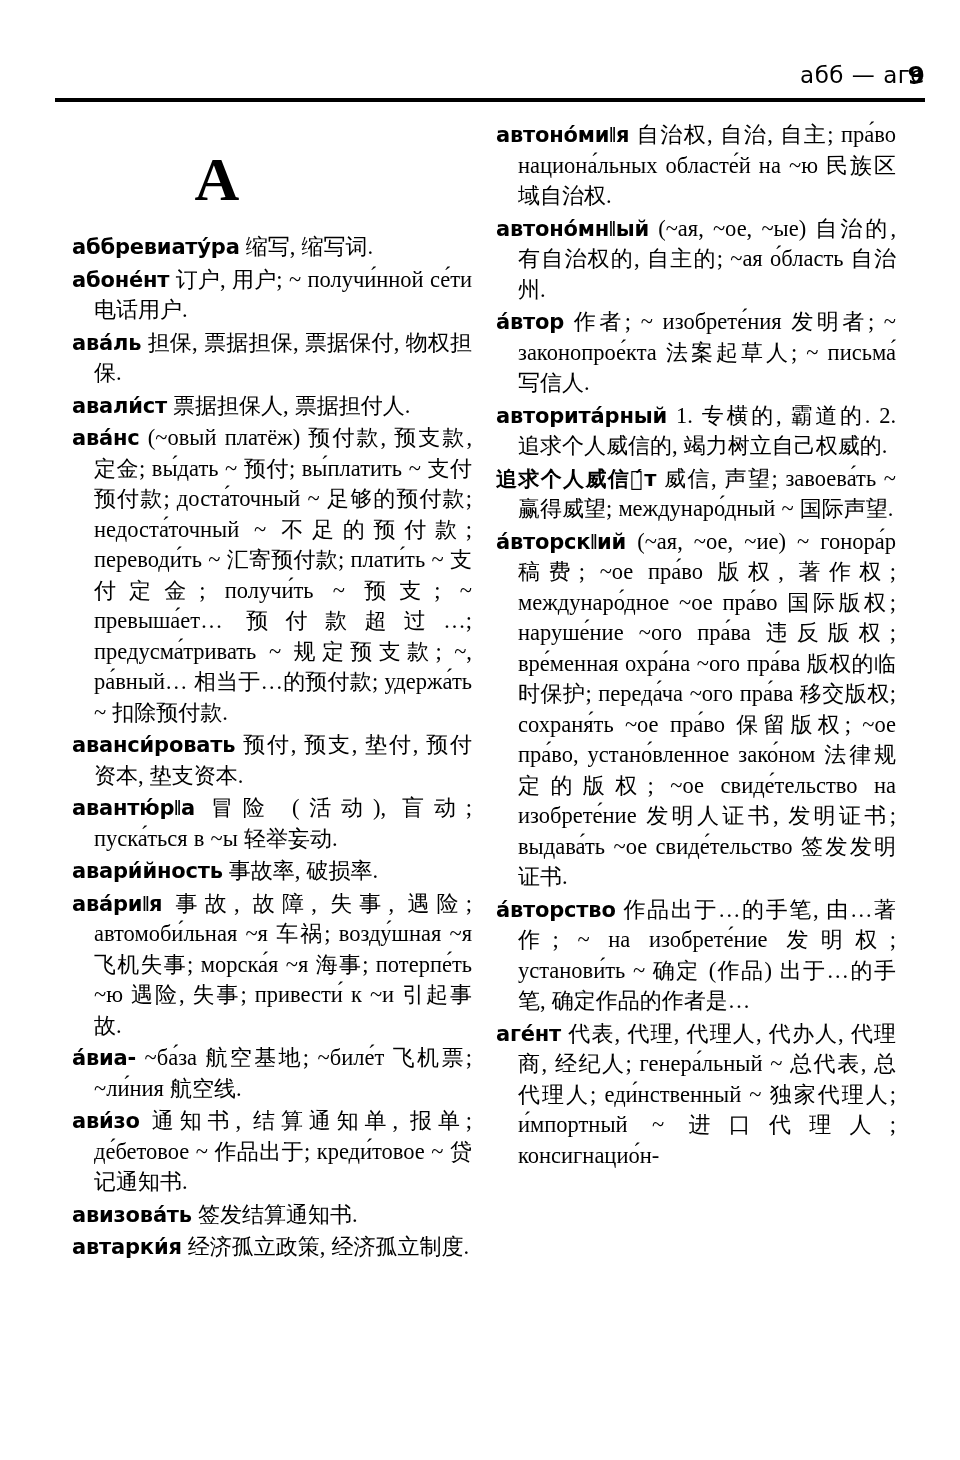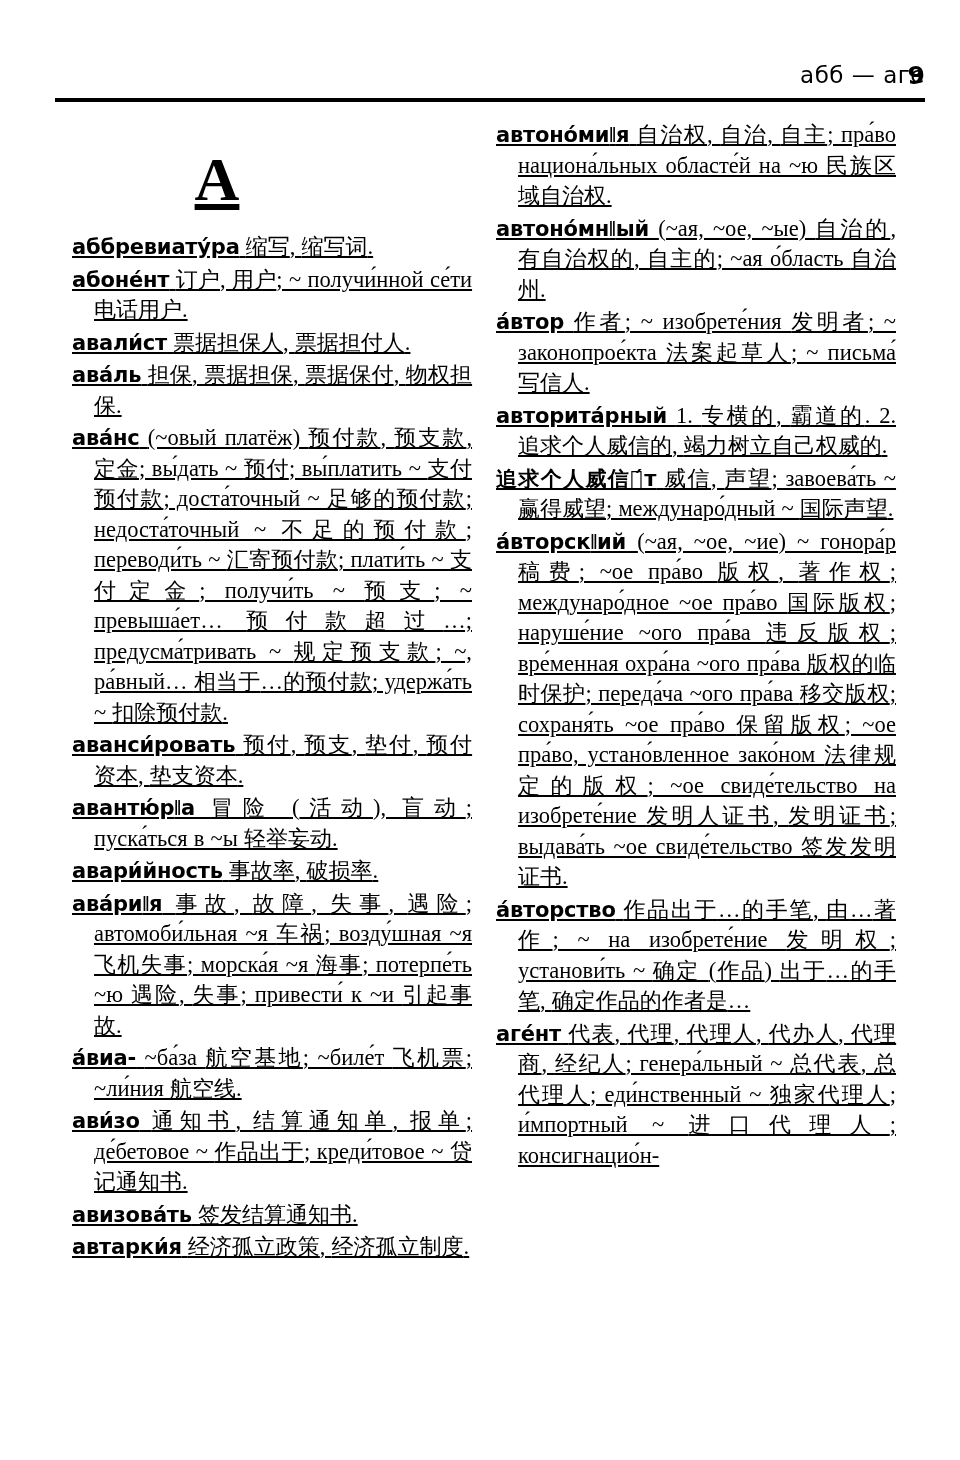--- a/index.html
+++ b/index.html
@@ -63,21 +63,20 @@
   .columns {
     position: absolute;
     left: 0;
     top: 120px;
     width: 960px;
   }
   .col {
     position: absolute;
     top: 0;
     width: 400px;
-    text-decoration: underline;
   }
   .col-left  { left: 72px; }
   .col-right { left: 496px; }
 
   .letter-heading {
     font-family: "Liberation Serif", "DejaVu Serif", serif;
     font-weight: bold;
     font-size: 62px;
     text-align: center;
     line-height: 1;
@@ -129,22 +128,22 @@
   </div>
   <div class="rule"></div>
 
   <div class="columns">
 
     <div class="col col-left">
       <div class="letter-heading">А</div>
       <div id="left-entries">
           <p class="entry"><span class="hw">аббревиату́ра</span> <span><span class="cn">缩写</span><span class="ru">, </span><span class="cn">缩写词</span><span class="ru">.</span></span></p>
           <p class="entry"><span class="hw">абоне́нт</span> <span><span class="cn">订户</span><span class="ru">, </span><span class="cn">用户</span><span class="ru">; ~ получи́н­ной се́ти </span><span class="cn">电话用户</span><span class="ru">.</span></span></p>
+          <p class="entry"><span class="hw">ава́ль</span> <span><span class="cn">担保</span><span class="ru">, </span><span class="cn">票据担保</span><span class="ru">, </span><span class="cn">票据保付</span><span class="ru">, </span><span class="cn">物权担保</span><span class="ru">.</span></span></p>
           <p class="entry"><span class="hw">авали́ст</span> <span><span class="cn">票据担保人</span><span class="ru">, </span><span class="cn">票据担付人</span><span class="ru">.</span></span></p>
-          <p class="entry"><span class="hw">ава́ль</span> <span><span class="cn">担保</span><span class="ru">, </span><span class="cn">票据担保</span><span class="ru">, </span><span class="cn">票据保付</span><span class="ru">, </span><span class="cn">物权担保</span><span class="ru">.</span></span></p>
           <p class="entry"><span class="hw">ава́нс</span> <span><span class="ru">(~овый платёж) </span><span class="cn">预付款</span><span class="ru">, </span><span class="cn">预支款</span><span class="ru">, </span><span class="cn">定金</span><span class="ru">; вы́дать ~ </span><span class="cn">预付</span><span class="ru">; вы́платить ~ </span><span class="cn">支付预付款</span><span class="ru">; доста́точный ~ </span><span class="cn">足够的预付款</span><span class="ru">; недоста́точный ~ </span><span class="cn">不足的预付款</span><span class="ru">; переводи́ть ~ </span><span class="cn">汇寄预付款</span><span class="ru">; плати́ть ~ </span><span class="cn">支付定金</span><span class="ru">; получи́ть ~ </span><span class="cn">预支</span><span class="ru">; ~ превыша́ет… </span><span class="cn">预付款超过</span><span class="ru">…; предусма́тривать ~ </span><span class="cn">规定预支款</span><span class="ru">; ~, ра́вный… </span><span class="cn">相当于</span><span class="ru">…</span><span class="cn">的预付款</span><span class="ru">; удержа́ть ~ </span><span class="cn">扣除预付款</span><span class="ru">.</span></span></p>
           <p class="entry"><span class="hw">аванси́ровать</span> <span><span class="cn">预付</span><span class="ru">, </span><span class="cn">预支</span><span class="ru">, </span><span class="cn">垫付</span><span class="ru">, </span><span class="cn">预付资本</span><span class="ru">, </span><span class="cn">垫支资本</span><span class="ru">.</span></span></p>
           <p class="entry"><span class="hw">авантю́р<span class="bar">‖</span>а</span> <span><span class="cn">冒险 </span><span class="ru">(</span><span class="cn">活动</span><span class="ru">), </span><span class="cn">盲动</span><span class="ru">; пуска́ться в ~ы </span><span class="cn">轻举妄动</span><span class="ru">.</span></span></p>
           <p class="entry"><span class="hw">авари́йность</span> <span><span class="cn">事故率</span><span class="ru">, </span><span class="cn">破损率</span><span class="ru">.</span></span></p>
           <p class="entry"><span class="hw">ава́ри<span class="bar">‖</span>я</span> <span><span class="cn">事故</span><span class="ru">, </span><span class="cn">故障</span><span class="ru">, </span><span class="cn">失事</span><span class="ru">, </span><span class="cn">遇险</span><span class="ru">; автомоби́льная ~я </span><span class="cn">车祸</span><span class="ru">; возду́шная ~я </span><span class="cn">飞机失事</span><span class="ru">; морска́я ~я </span><span class="cn">海事</span><span class="ru">; потерпе́ть ~ю </span><span class="cn">遇险</span><span class="ru">, </span><span class="cn">失事</span><span class="ru">; привести́ к ~и </span><span class="cn">引起事故</span><span class="ru">.</span></span></p>
           <p class="entry"><span class="hw">а́виа-</span> <span><span class="ru">~ба́за </span><span class="cn">航空基地</span><span class="ru">; ~биле́т </span><span class="cn">飞机票</span><span class="ru">; ~ли́ния </span><span class="cn">航空线</span><span class="ru">.</span></span></p>
           <p class="entry"><span class="hw">ави́зо</span> <span><span class="cn">通知书</span><span class="ru">, </span><span class="cn">结算通知单</span><span class="ru">, </span><span class="cn">报单</span><span class="ru">; де́бетовое ~ </span><span class="cn">作品出于</span><span class="ru">; креди́товое ~ </span><span class="cn">贷记通知书</span><span class="ru">.</span></span></p>
           <p class="entry"><span class="hw">авизова́ть</span> <span><span class="cn">签发结算通知书</span><span class="ru">.</span></span></p>
           <p class="entry"><span class="hw">автарки́я</span> <span><span class="cn">经济孤立政策</span><span class="ru">, </span><span class="cn">经济孤立制度</span><span class="ru">.</span></span></p>
         </div>

